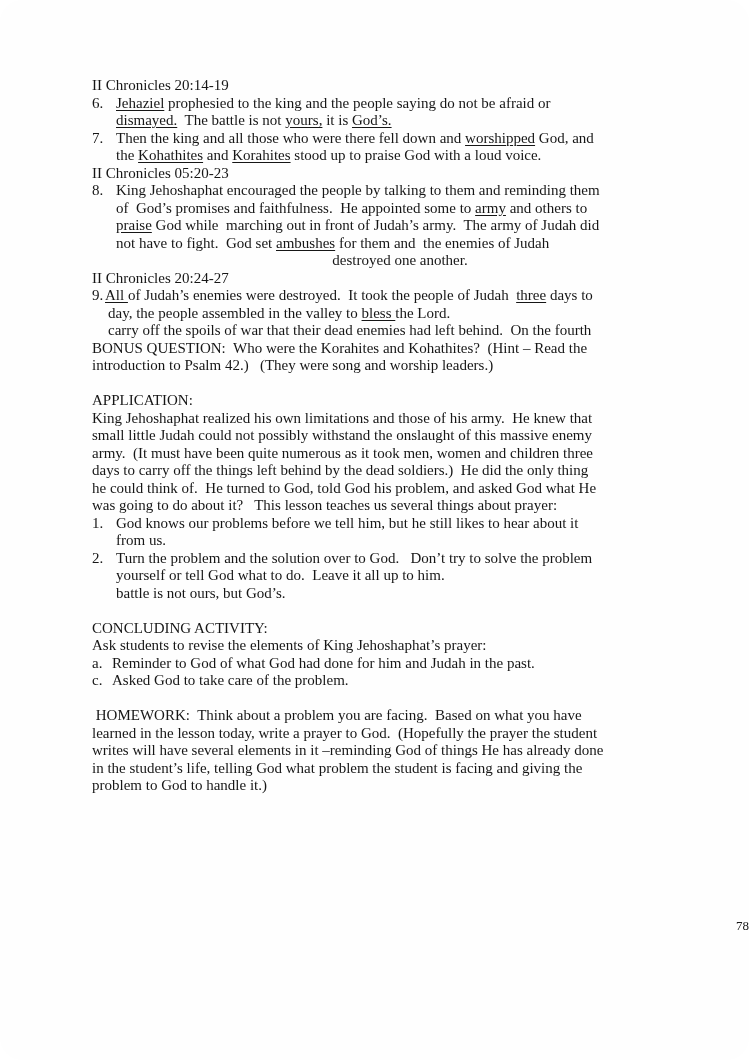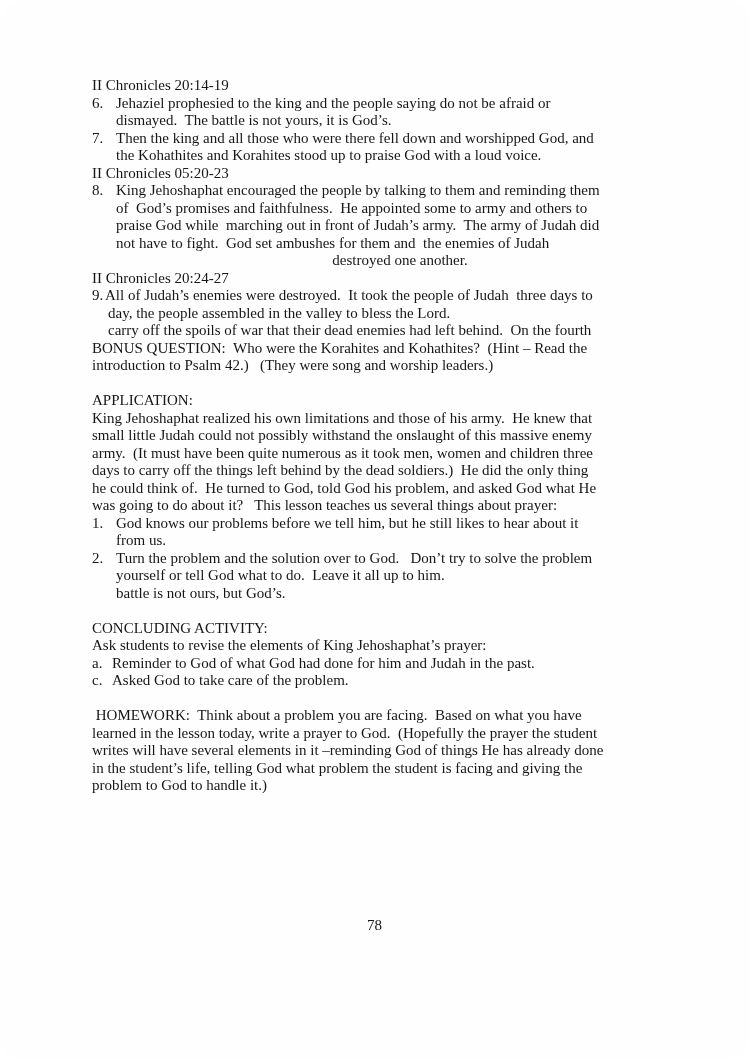--- a/index.html
+++ b/index.html
@@ -29,31 +29,32 @@
     white-space: pre;
   }
   .blank-line {
     height: 17.5px;
   }
   .marker {
     display: inline-block;
     white-space: pre;
   }
   .u {
+    text-decoration: underline;
     text-underline-offset: 2px;
     text-align: center;
   }
   .page-number {
     position: absolute;
     top: 917px;
     left: 0;
     width: 100%;
-    text-align: center;
+    text-align: right;
     font-family: "Liberation Serif", "DejaVu Serif", serif;
-    font-size: 15px;
+    font-size: 13px;
     color: #161616;
   }
 </style>
 </head>
 <body>
 
 <div class="page">
   <div class="content">
       <div class="block">
         <div class="line">II Chronicles 20:14-19</div>

